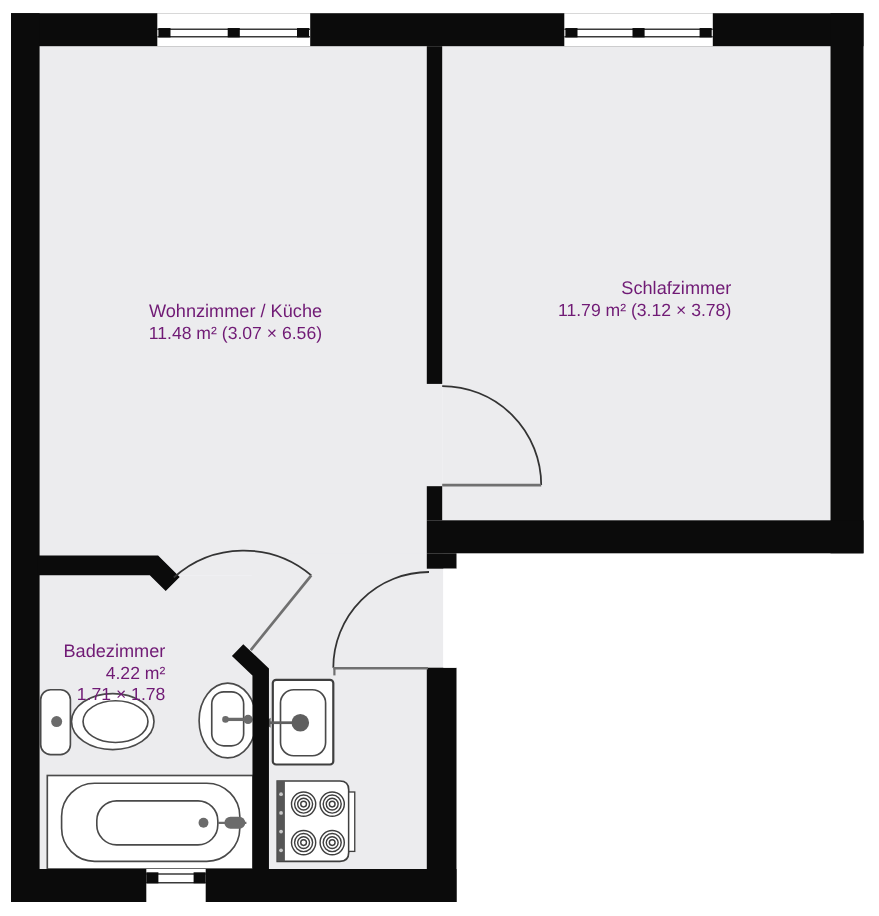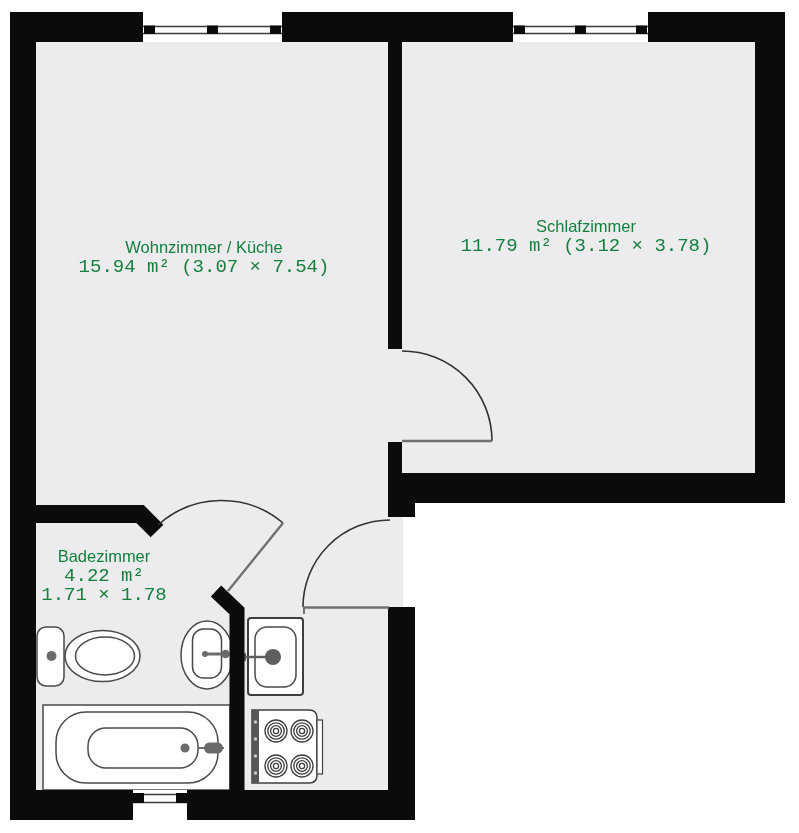--- a/index.html
+++ b/index.html
@@ -1,22 +1,22 @@
 <!DOCTYPE html>
 <html><head>
 <meta charset="utf-8">
 <style>
   html,body{margin:0;padding:0;background:#fff;}
   .plan{position:relative;width:799px;height:833px;background:#ffffff;
         font-family:"Liberation Sans",sans-serif;overflow:hidden;}
   .plan svg{position:absolute;left:0;top:0;}
-  .room-label{position:absolute;text-align:center;color:#15803d;
+  .room-label{position:absolute;text-align:right;color:#701a75;
               font-size:16.5px;line-height:19.5px;white-space:nowrap;
-              transform:translateX(-50%);}
-  .room-label .l2{font-size:19px;font-family:Liberation Mono, monospace;}
+              transform:translateX(-50%);margin-top:36px;}
+  .room-label .l2{font-size:16px;}
 </style>
 </head>
 <body>
 
 <div class="plan">
 <svg width="799" height="833" viewBox="0 0 799 833">
 
   <g>
     <rect x="36" y="42" width="366" height="481" fill="#ececee"></rect>
     <rect x="402" y="42" width="353" height="431" fill="#ececee"></rect>
@@ -145,23 +145,23 @@
       <line x1="303" y1="607.5" x2="389" y2="607.5" stroke="#707070" stroke-width="2.4"></line>
       <line x1="304" y1="607" x2="304" y2="614" stroke="#707070" stroke-width="2"></line>
     </g>
     <g>
       <path d="M 283 523 A 95 95 0 0 0 158 525" stroke="#333333" stroke-width="1.6"></path>
       <line x1="228" y1="591" x2="283" y2="523" stroke="#707070" stroke-width="2.4"></line>
     </g>
   </g>
 </svg>
 
-  <div class="room-label" style="left:204px;top:238px;">
+  <div class="room-label" style="left:214px;top:238px;">
     <div class="l1">Wohnzimmer / Küche</div>
-    <div class="l2">15.94 m² (3.07 × 7.54)</div>
+    <div class="l2">11.48 m² (3.07 × 6.56)</div>
   </div>
 
   <div class="room-label" style="left:586px;top:217px;">
     <div class="l1">Schlafzimmer</div>
     <div class="l2">11.79 m² (3.12 × 3.78)</div>
   </div>
 
   <div class="room-label" style="left:104px;top:547px;">
     <div class="l1">Badezimmer</div>
     <div class="l2">4.22 m²</div>

